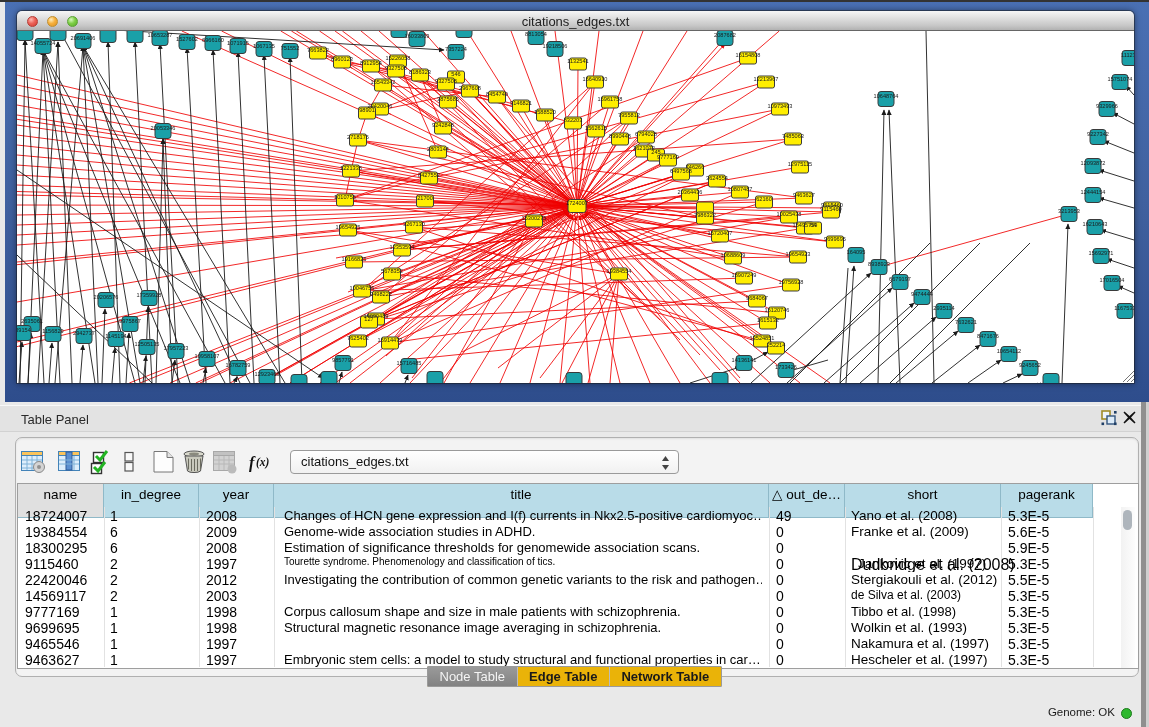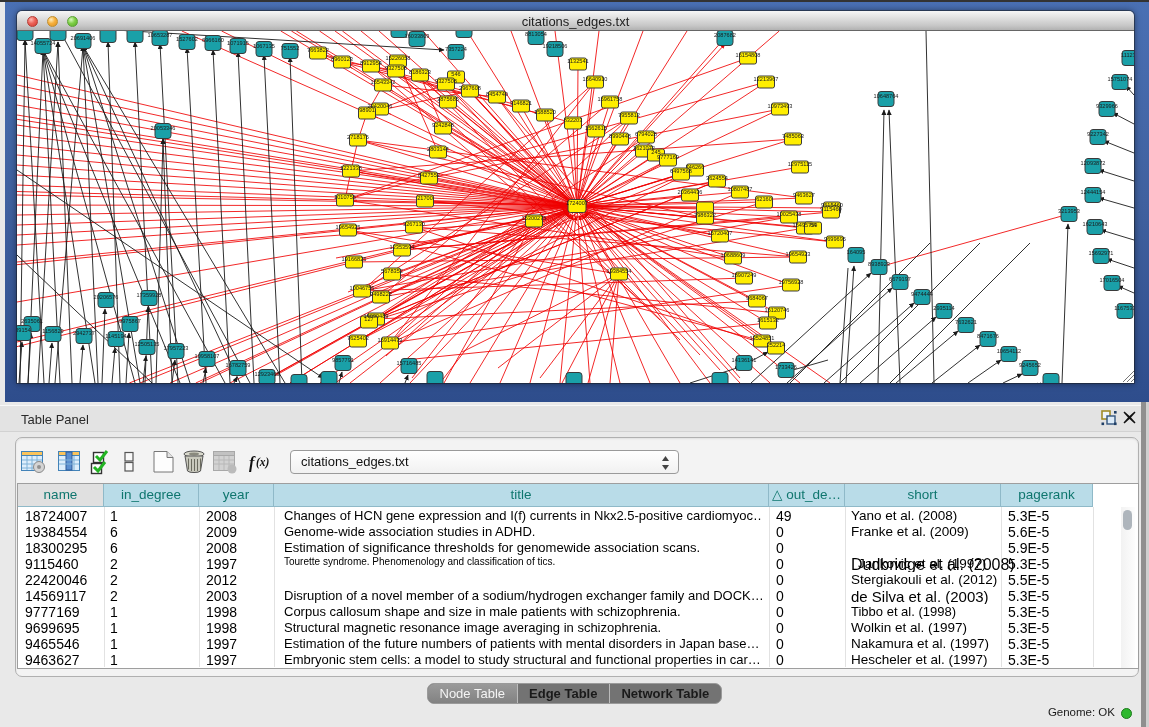--- a/index.html
+++ b/index.html
@@ -14,24 +14,24 @@
 .tl3{left:49.5px;background:radial-gradient(circle at 35% 30%,#d7f8c0,#7ecf46 45%,#58aa29);border:.5px solid #5ba135}
 .canvas{position:absolute;left:0;top:20px;width:1117px;height:352px;background:#fff;overflow:hidden}
 .botsec{position:absolute;left:0;top:402px;width:1149px;height:325px;background:#e9e9e9}
 .tpbar{position:absolute;left:0;top:3px;width:1141px;height:27px;background:#e3e3e3;border-top:1px solid #f8f8f8;border-bottom:1px solid #d2d2d2}
 .tptitle{position:absolute;left:21px;top:6px;font-size:13px;color:#2a2a2a}
 .grayband{position:absolute;left:1141px;top:0;width:5px;height:325px;background:#8f8f8f}
 .grayband2{position:absolute;left:1146px;top:0;width:3px;height:325px;background:#cfcfcf}
 .container{position:absolute;left:15px;top:35px;width:1124px;height:240px;background:#f3f3f3;border:1px solid #b0b0b0;border-radius:7px;box-shadow:inset 0 1px 2px rgba(0,0,0,.08)}
 .combo{position:absolute;left:274px;top:12px;width:389px;height:24px;background:linear-gradient(#fff,#f1f1f1);border:1px solid #9a9a9a;border-radius:4px;font-size:13px;color:#111;line-height:22px;padding-left:10px}
 .tablewrap{position:absolute;left:2px;top:46px;width:1120px;height:184px;background:#fff;overflow:hidden;outline:1px solid #9e9e9e}
-.hdr{position:absolute;top:0;height:23px;background:#b9dce8;border-right:1px solid #8fb9c8;border-bottom:1px solid #8fb9c8;font-size:13.5px;color:#0f766e;text-align:center;line-height:22px}
+.hdr{position:absolute;top:0;height:34px;background:#b9dce8;border-right:1px solid #8fb9c8;border-bottom:1px solid #8fb9c8;font-size:13.5px;color:#000000;text-align:center;line-height:22px}
 .cell{position:absolute;height:16px;font-size:14px;color:#000;white-space:nowrap;overflow:hidden}
 .colline{position:absolute;top:23px;width:1px;height:160px;background:#e2e2e2}
-.tabbar{position:absolute;left:427px;top:281px;height:21px;display:flex;border:1px solid #9a9a9a;border-radius:7px;overflow:hidden;background:#737373}
+.tabbar{position:absolute;left:427px;top:264px;height:21px;display:flex;border:1px solid #9a9a9a;border-radius:1px;overflow:hidden;background:#eab308}
 .tab{font-size:13px;padding:0 11.5px;line-height:20px;color:#1a1a1a;font-weight:700}
 .tabsel{background:linear-gradient(#9a9a9a,#828282);color:#f4f4f4;font-weight:400}
 .mem{position:absolute;left:1000px;top:304px;width:115px;text-align:right;font-size:11.5px;color:#1a1a1a}
 .memdot{position:absolute;left:1121px;top:306px;width:11px;height:11px;border-radius:50%;background:#2eb82e;border:1px solid #1d7a1d}
 </style></head><body>
 <div class="topsec">
  <div class="topline"></div>
     <div class="leftstrip"></div>
  <div class="win">
   <div class="canvas">
@@ -729,48 +729,47 @@
 <div class="cell" style="left:7px;top:72px">9115460</div>
 <div class="cell" style="left:92px;top:72px">2</div>
 <div class="cell" style="left:188px;top:72px">1997</div>
 <div class="cell" style="left:266px;top:72px;font-size:10px;width:478px">Tourette syndrome. Phenomenology and classification of tics.</div>
 <div class="cell" style="left:758px;top:72px">0</div>
 <div class="cell" style="left:840px;top:72px;font-size:13.5px">Jankovic et al. (1997)</div>
 <div class="cell" style="left:990px;top:72px">5.3E‑5</div>
 <div class="cell" style="left:7px;top:88px">22420046</div>
 <div class="cell" style="left:92px;top:88px">2</div>
 <div class="cell" style="left:188px;top:88px">2012</div>
+<div class="cell" style="left:266px;top:88px;font-size:13px;width:478px">Investigating the contribution of common genetic variants to the risk and pathogen…</div>
 <div class="cell" style="left:758px;top:88px">0</div>
 <div class="cell" style="left:833px;top:88px;font-size:13.5px">Stergiakouli et al. (2012)</div>
 <div class="cell" style="left:990px;top:88px">5.5E‑5</div>
 <div class="cell" style="left:7px;top:104px">14569117</div>
 <div class="cell" style="left:92px;top:104px">2</div>
 <div class="cell" style="left:188px;top:104px">2003</div>
-<div class="cell" style="left:266px;top:104px;font-size:13px;width:478px">Disruption of a novel member of a sodium/hydrogen exchanger family and DOCK…</div>
 <div class="cell" style="left:758px;top:104px">0</div>
-<div class="cell" style="left:833px;top:104px;font-size:15px">de Silva et al. (2003)</div>
+<div class="cell" style="left:833px;top:104px;font-size:12px">de Silva et al. (2003)</div>
 <div class="cell" style="left:990px;top:104px">5.3E‑5</div>
 <div class="cell" style="left:7px;top:120px">9777169</div>
 <div class="cell" style="left:92px;top:120px">1</div>
 <div class="cell" style="left:188px;top:120px">1998</div>
 <div class="cell" style="left:266px;top:120px;font-size:13px;width:478px">Corpus callosum shape and size in male patients with schizophrenia.</div>
 <div class="cell" style="left:758px;top:120px">0</div>
 <div class="cell" style="left:833px;top:120px;font-size:13px">Tibbo et al. (1998)</div>
 <div class="cell" style="left:990px;top:120px">5.3E‑5</div>
 <div class="cell" style="left:7px;top:136px">9699695</div>
 <div class="cell" style="left:92px;top:136px">1</div>
 <div class="cell" style="left:188px;top:136px">1998</div>
 <div class="cell" style="left:266px;top:136px;font-size:13px;width:478px">Structural magnetic resonance image averaging in schizophrenia.</div>
 <div class="cell" style="left:758px;top:136px">0</div>
-<div class="cell" style="left:833px;top:136px;font-size:13.5px">Wolkin et al. (1997)</div>
+<div class="cell" style="left:833px;top:136px;font-size:13.5px">Wolkin et al. (1993)</div>
 <div class="cell" style="left:990px;top:136px">5.3E‑5</div>
 <div class="cell" style="left:7px;top:152px">9465546</div>
 <div class="cell" style="left:92px;top:152px">1</div>
 <div class="cell" style="left:188px;top:152px">1997</div>
-<div class="cell" style="left:266px;top:152px;font-size:13px;width:478px">Estimation of the future numbers of patients with mental disorders in Japan base…</div>
 <div class="cell" style="left:758px;top:152px">0</div>
 <div class="cell" style="left:833px;top:152px;font-size:13.5px">Nakamura et al. (1997)</div>
 <div class="cell" style="left:990px;top:152px">5.3E‑5</div>
 <div class="cell" style="left:7px;top:168px">9463627</div>
 <div class="cell" style="left:92px;top:168px">1</div>
 <div class="cell" style="left:188px;top:168px">1997</div>
 <div class="cell" style="left:266px;top:168px;font-size:13px;width:478px">Embryonic stem cells: a model to study structural and functional properties in car…</div>
 <div class="cell" style="left:758px;top:168px">0</div>
 <div class="cell" style="left:833px;top:168px;font-size:13.5px">Hescheler et al. (1997)</div>
 <div class="cell" style="left:990px;top:168px">5.3E‑5</div>

